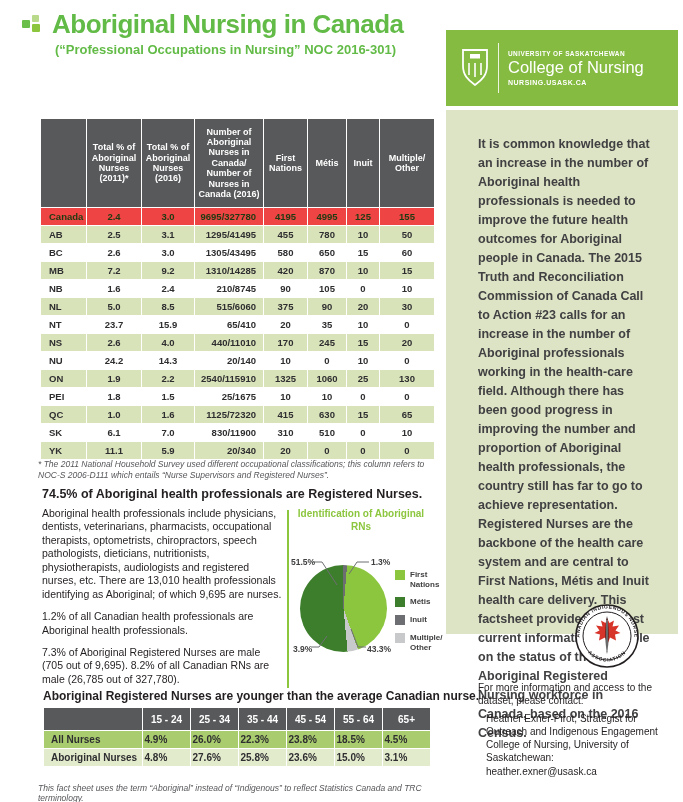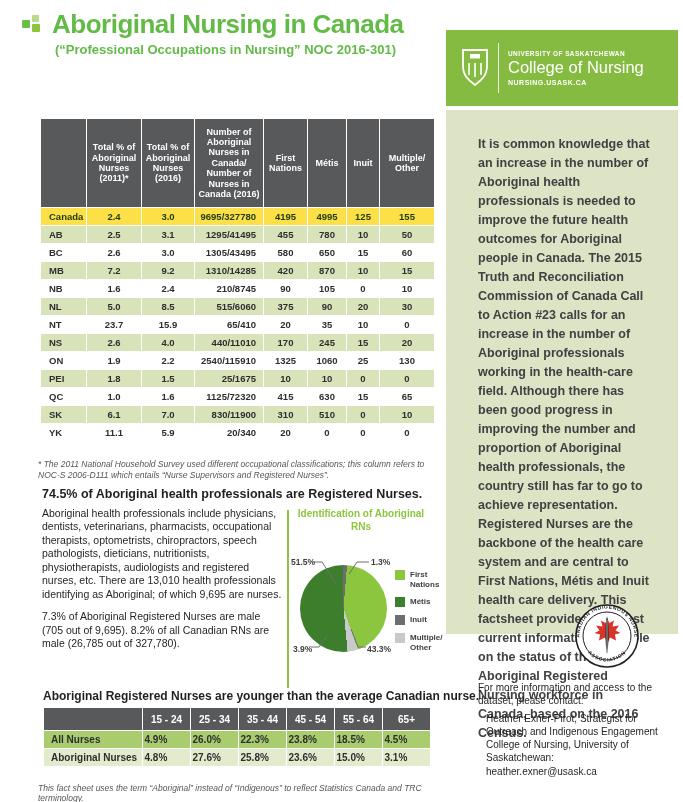--- a/index.html
+++ b/index.html
@@ -18,21 +18,21 @@
 
   
   .main-table{position:absolute;left:40px;top:118px;width:386px;table-layout:fixed;
               border-collapse:separate;border-spacing:1.3px;font-size:9.5px;}
   .main-table th{background:#58595b;color:#fff;font-weight:bold;font-size:9px;line-height:1.15;
                  height:84px;vertical-align:middle;text-align:center;padding:2px 1px;}
   .main-table td{text-align:center;height:12px;padding:2.5px 2px;font-weight:600;color:#2e2e30;}
   .main-table td:first-child{text-align:left;padding-left:8px;font-weight:bold;}
   .main-table td:nth-child(4){text-align:right;padding-right:7px;}
   .main-table tbody tr:nth-child(even) td{background:#d9e3ba;}
-  .main-table tr.canada td{background:#fde047;font-weight:bold;color:#1d3b10;}
+  .main-table tr.canada td{background:#ef4444;font-weight:bold;color:#1d3b10;}
   .footnote{position:absolute;left:38px;top:459px;width:392px;font-size:8.5px;font-style:italic;
             color:#56575a;line-height:1.3;}
 
   
   .rn-heading{position:absolute;left:42px;top:487px;font-size:12.5px;font-weight:bold;}
   .rn-paras{position:absolute;left:42px;top:507px;width:240px;font-size:10.5px;line-height:1.28;}
   .rn-paras p{margin:0 0 9px 0;}
   .divider{position:absolute;left:287px;top:510px;width:2px;height:178px;background:#8cc63e;}
 
   
@@ -194,20 +194,30 @@
           <td>NS</td>
           <td>2.6</td>
           <td>4.0</td>
           <td>440/11010</td>
           <td>170</td>
           <td>245</td>
           <td>15</td>
           <td>20</td>
         </tr>
 
+        <tr>
+          <td>NU</td>
+          <td>24.2</td>
+          <td>14.3</td>
+          <td>20/140</td>
+          <td>10</td>
+          <td>0</td>
+          <td>10</td>
+          <td>0</td>
+        </tr>
 
         <tr>
           <td>ON</td>
           <td>1.9</td>
           <td>2.2</td>
           <td>2540/115910</td>
           <td>1325</td>
           <td>1060</td>
           <td>25</td>
           <td>130</td>
@@ -257,20 +267,21 @@
           <td>0</td>
         </tr>
 
     </tbody>
   </table>
   <div class="footnote">* The 2011 National Household Survey used different occupational classifications; this column refers to NOC-S 2006-D111 which entails “Nurse Supervisors and Registered Nurses”.</div>
 
   <div class="rn-heading">74.5% of Aboriginal health professionals are Registered Nurses.</div>
   <div class="rn-paras">
     <p>Aboriginal health professionals include physicians, dentists, veterinarians, pharmacists, occupational therapists, optometrists, chiropractors, speech pathologists, dieticians, nutritionists, physiotherapists, audiologists and registered nurses, etc. There are 13,010 health professionals identifying as Aboriginal; of which 9,695 are nurses.</p>
+      <p>1.2% of all Canadian health professionals are Aboriginal health professionals.</p>
       <p>7.3% of Aboriginal Registered Nurses are male (705 out of 9,695). 8.2% of all Canadian RNs are male (26,785 out of 327,780).</p>
   </div>
   <div class="divider"></div>
 
   <div class="pie-title">Identification of Aboriginal RNs</div>
   <div class="pie" style="background: conic-gradient(rgb(109, 110, 113) 0deg, rgb(109, 110, 113) 4.68deg, rgb(140, 198, 62) 4.68deg, rgb(140, 198, 62) 160.56deg, rgb(200, 201, 202) 160.56deg, rgb(200, 201, 202) 174.6deg, rgb(61, 126, 44) 174.6deg, rgb(61, 126, 44) 360deg);"></div>
   <svg class="leader-svg" width="172" height="150">
     <polyline points="33,12 42,12 57,35" fill="none" stroke="#6d6e71" stroke-width="1"></polyline>
     <polyline points="89,12 77,12 69,24" fill="none" stroke="#6d6e71" stroke-width="1"></polyline>
     <polyline points="31,97 39,97 47,86" fill="none" stroke="#6d6e71" stroke-width="1"></polyline>

